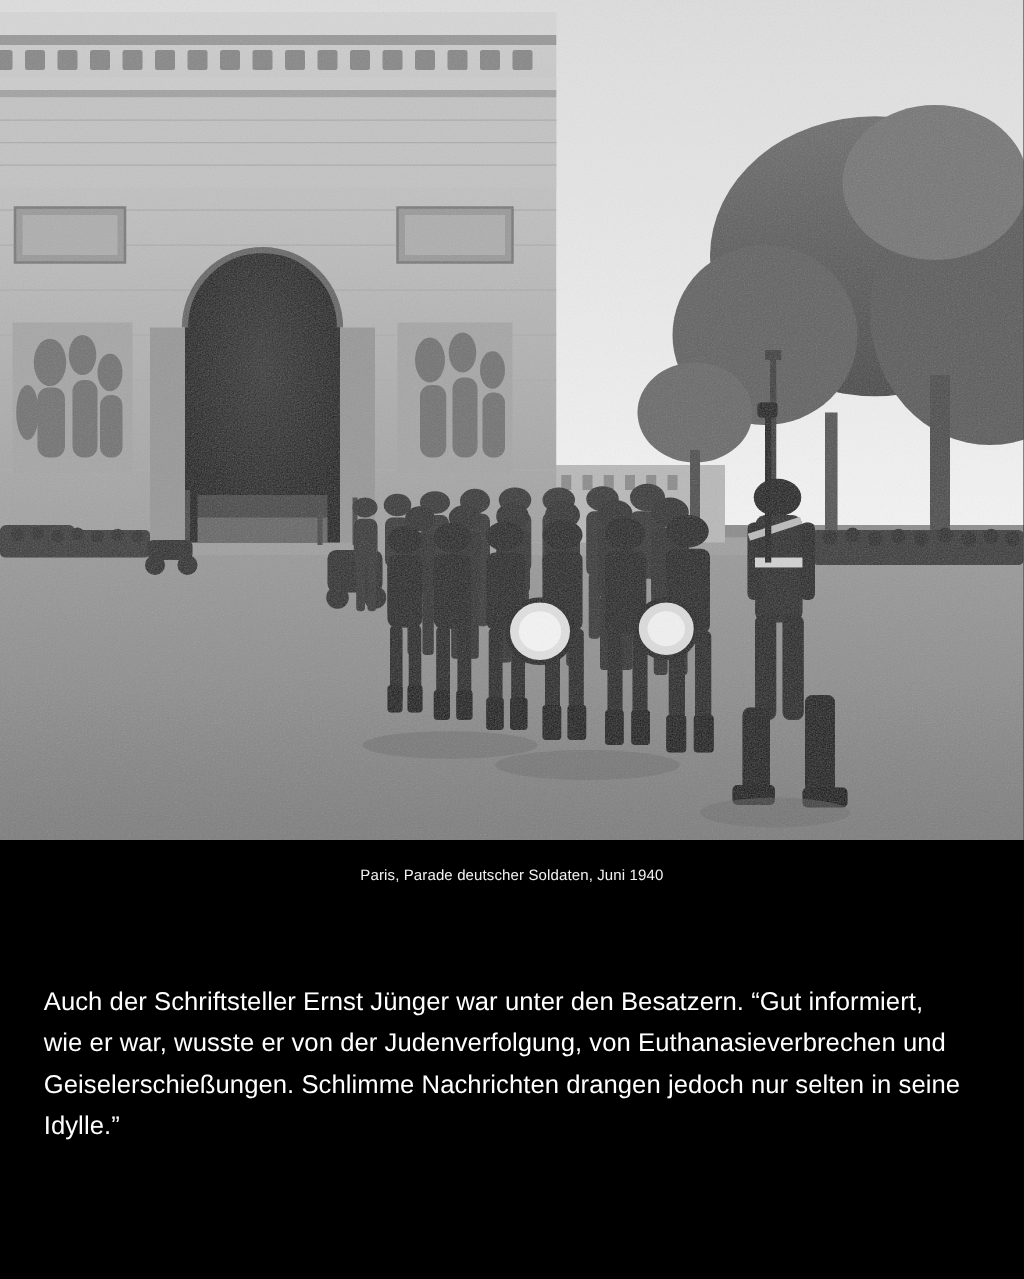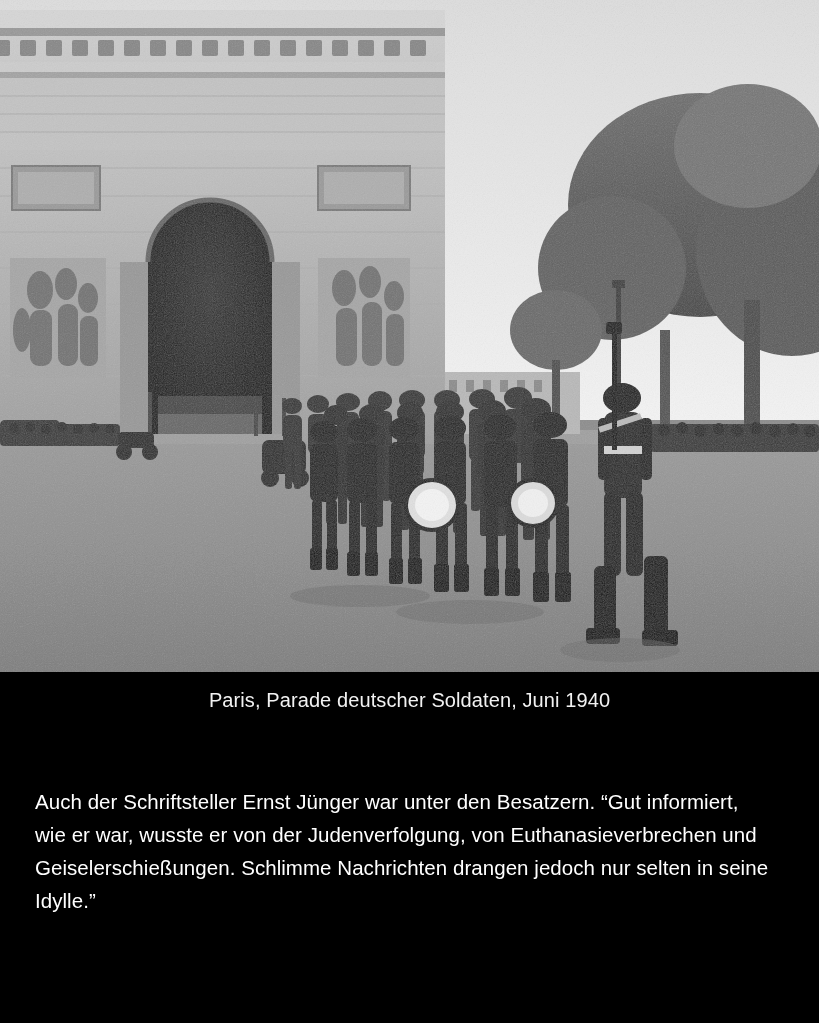--- a/index.html
+++ b/index.html
@@ -46,21 +46,21 @@
   
   .caption-bar {
     width: 819px;
     height: 56px;
     background: #000000;
     display: flex;
     align-items: center;
     justify-content: center;
   }
   .caption-text {
-    font-size: 20px;
+    font-size: 12px;
     line-height: 20px;
     color: #f2f2f2;
     letter-spacing: 0.1px;
     text-align: center;
   }
 
   
   .body-block {
     padding: 36px 47px 0 35px;
   }

